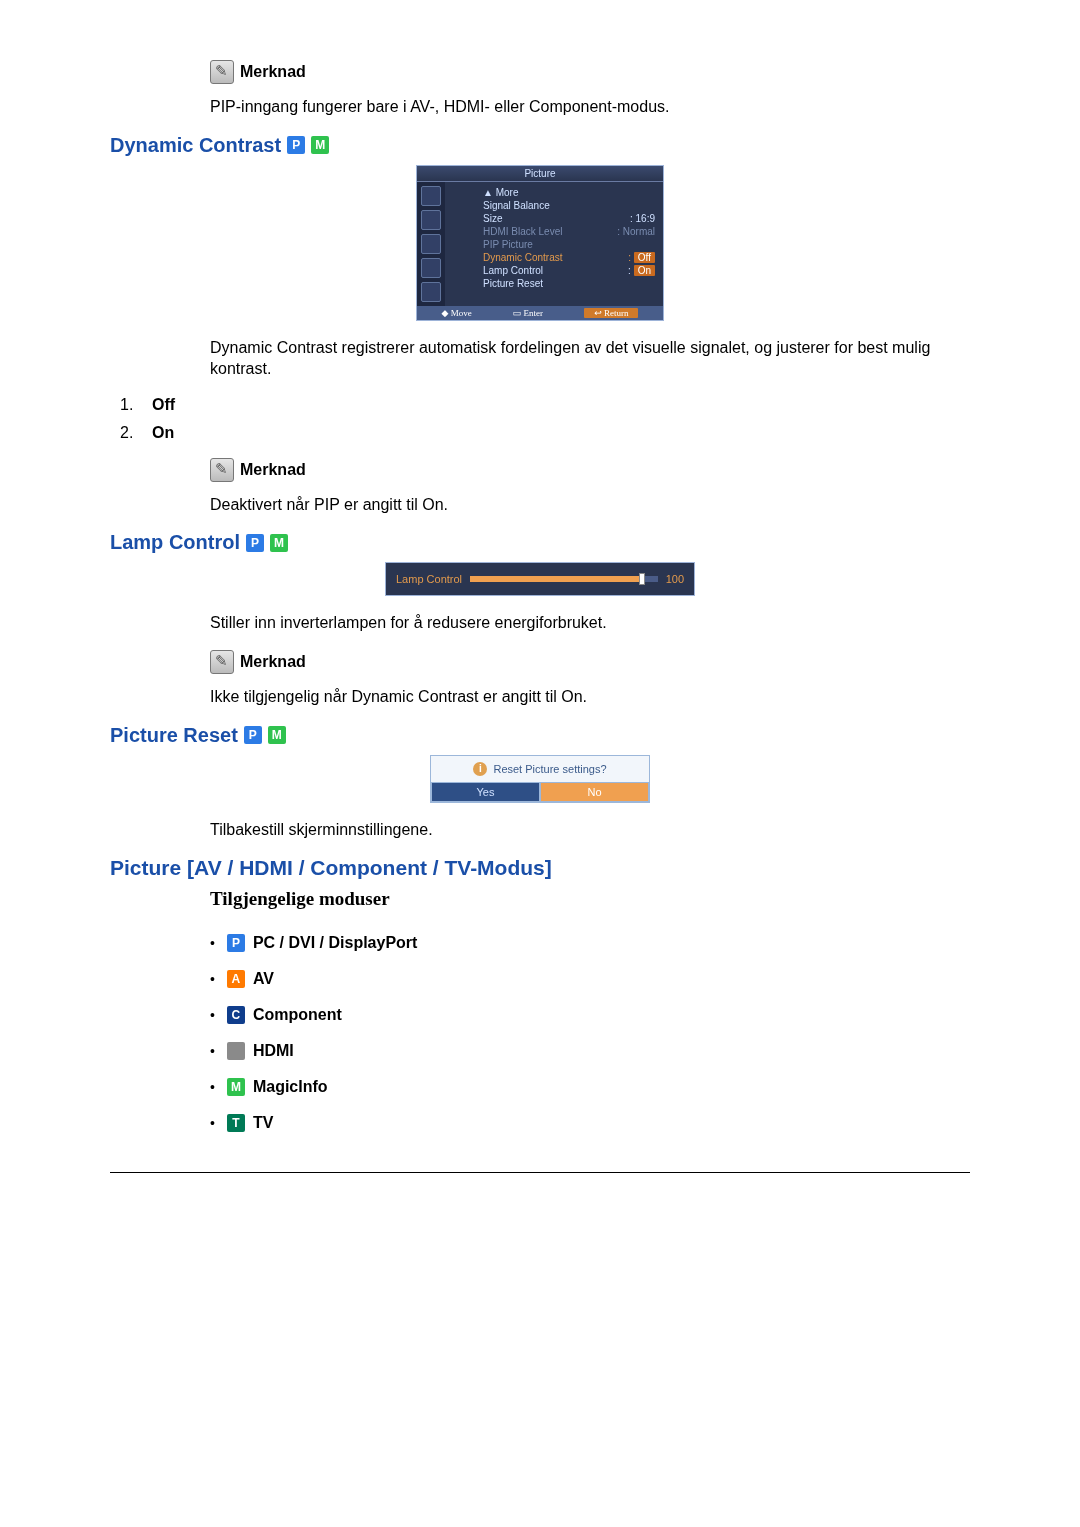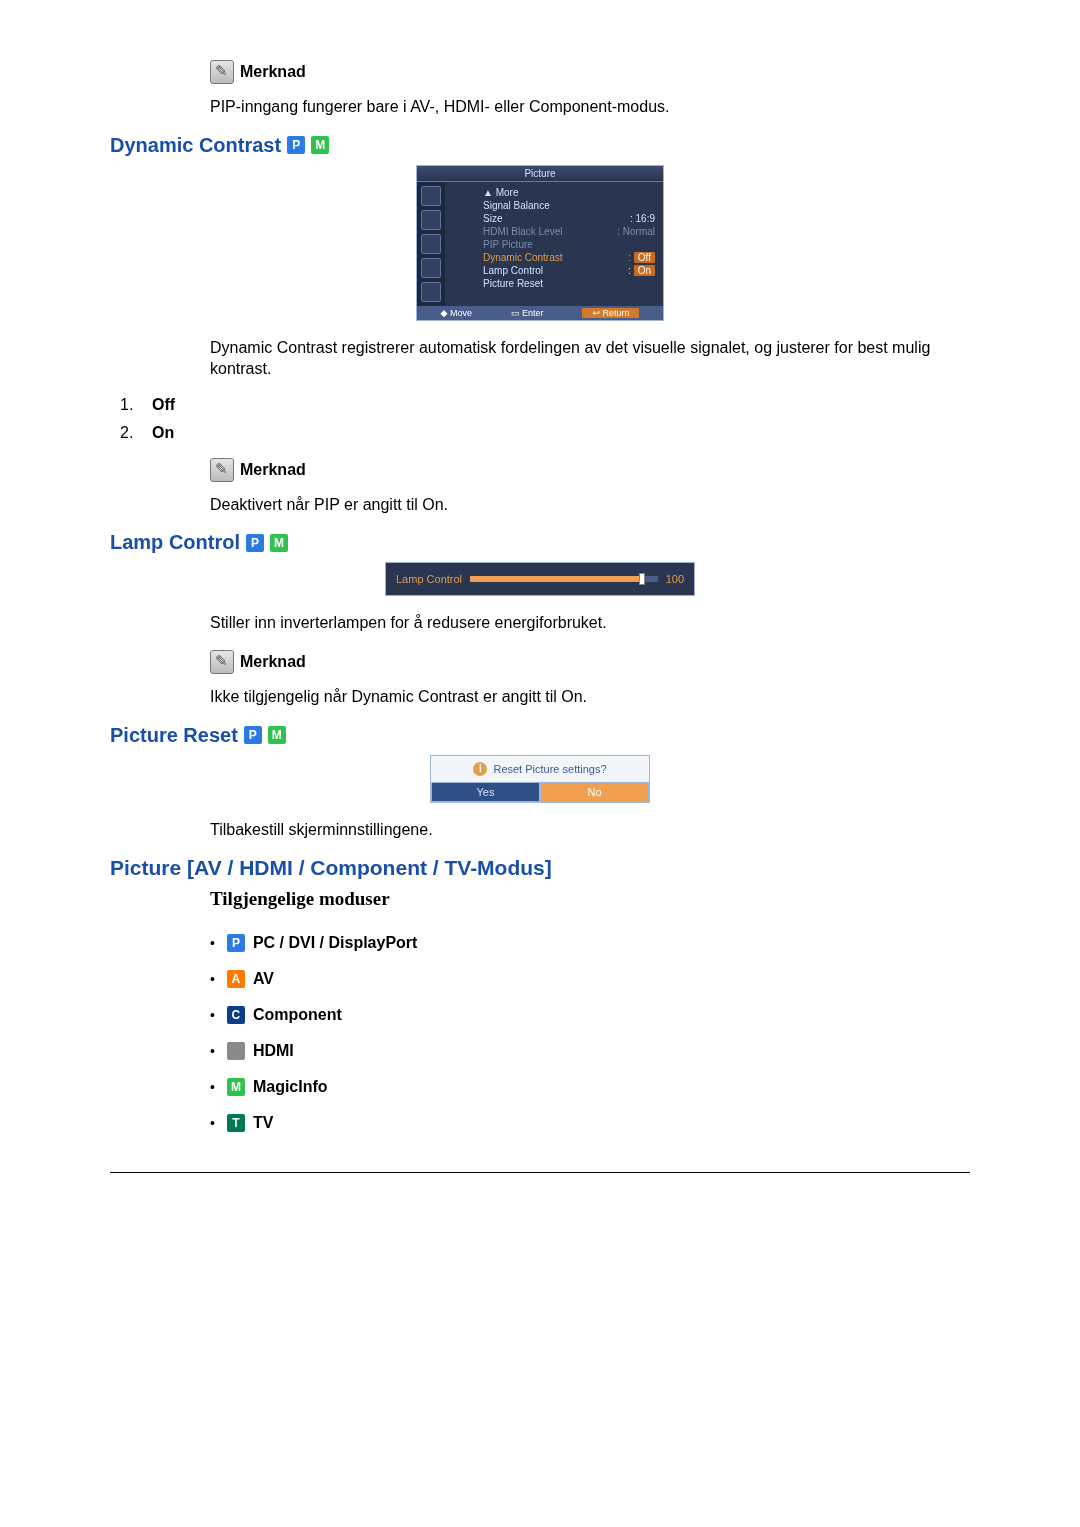--- a/index.html
+++ b/index.html
@@ -109,21 +109,21 @@
   .osd-row{display:flex;justify-content:space-between;padding:1px 0;}
   .osd-hl-orange{background:#c96a1f;color:#fff;padding:0 4px;border-radius:1px;}
   .osd-dim{color:#7a8cb0;}
   .osd-footer{
     background:#485d8a;
     display:flex;
     justify-content:space-around;
     padding:2px 4px;
     color:#fff;
   }
-  .osd-footer span{font-size:9px;}
+  .osd-footer span{font-size:9px;font-family:Liberation Serif, serif;}
   .osd-ret{background:#d07a2a;color:#fff;padding:0 10px;border-radius:1px;font-size:9px;}
   .lamp-osd{
     display:inline-block;
     width:310px;
     background:#2a3550;
     color:#e39a4c;
     font-size:11px;
     border:1px solid #9db3d8;
     padding:10px 10px;
   }

